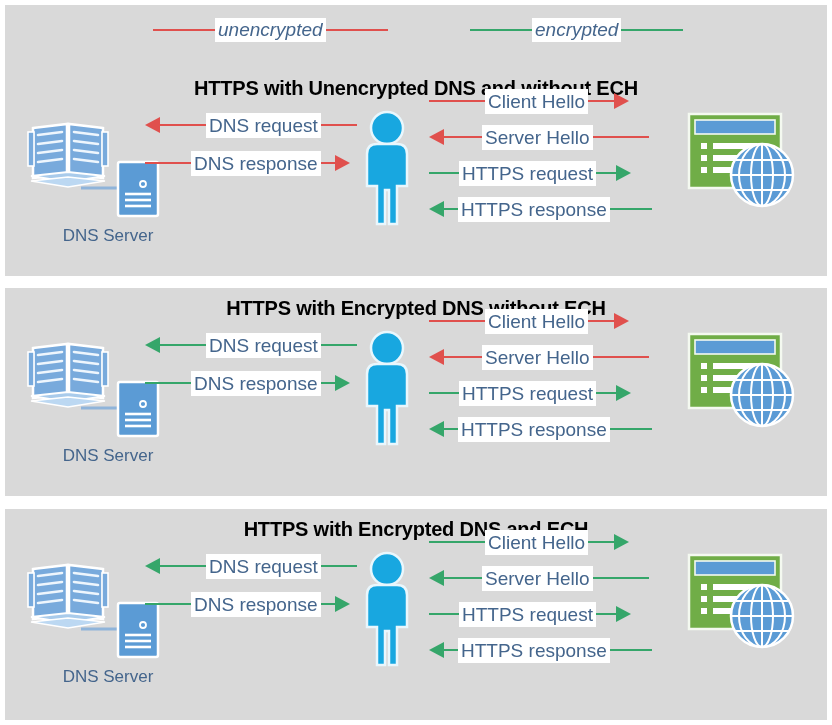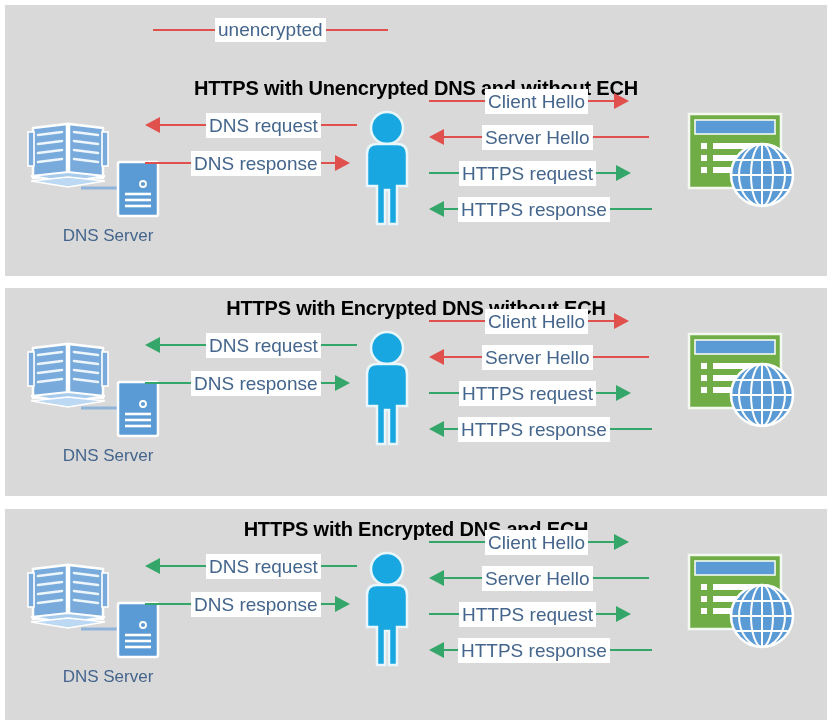--- a/index.html
+++ b/index.html
@@ -12,21 +12,21 @@
   }
   .page { position: relative; width: 832px; height: 725px; background: #ffffff; }
 
   
   .panel {
     position: absolute;
     left: 5px;
     width: 822px;
     background: #d9d9d9;
   }
-  #legend-panel { top: 5px;   height: 64px; }
+  #legend-panel { top: 5px;   height: 64px; font-style: italic; }
   #panel-0      { top: 68px;  height: 208px; }
   #panel-1      { top: 288px; height: 208px; }
   #panel-2      { top: 509px; height: 211px; }
 
   
   .legend-item {
     position: absolute;
     top: 11px;
     height: 28px;
     display: flex;
@@ -117,20 +117,25 @@
 </style>
 </head>
 <body>
 
 <div class="page">
 
   <div class="panel" id="legend-panel">
     <div class="legend-item c-red" id="legend-unencrypted">
       <div class="legend-line"></div>
       <div class="legend-label">unencrypted</div>
+      <div class="legend-line"></div>
+    </div>
+    <div class="legend-item c-green" id="legend-encrypted">
+      <div class="legend-line"></div>
+      <div class="legend-label">encrypted</div>
       <div class="legend-line"></div>
     </div>
   </div>
 
   <div class="panel" id="panel-0">
       <div class="panel-title">HTTPS with Unencrypted DNS and without ECH</div>
       <div class="node dns-node">
 
   <svg width="170" height="110" viewBox="0 0 170 110">
 

